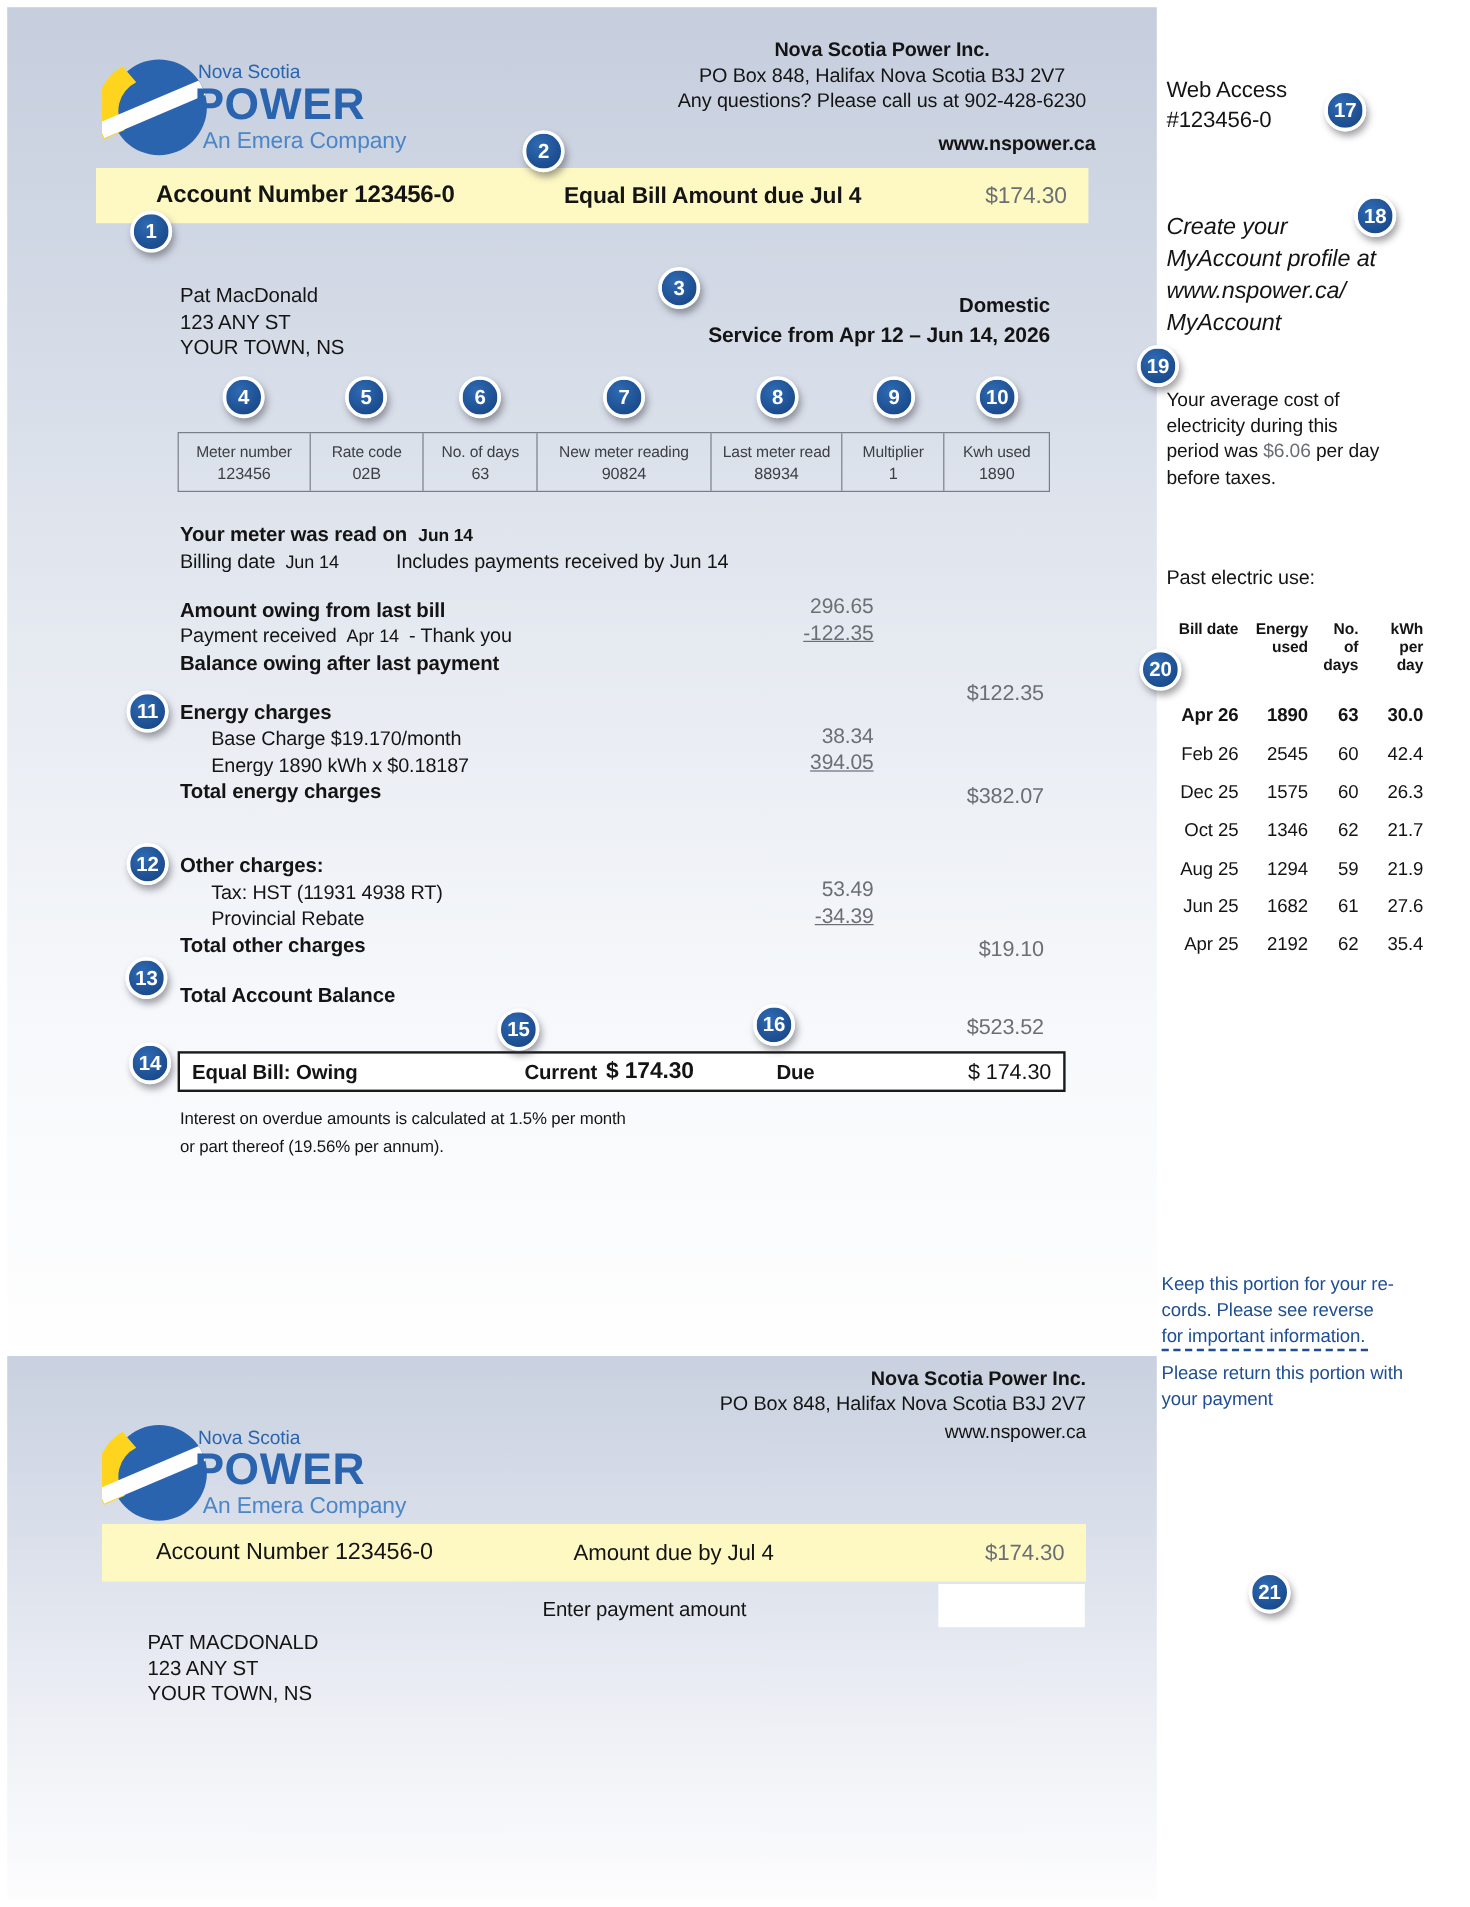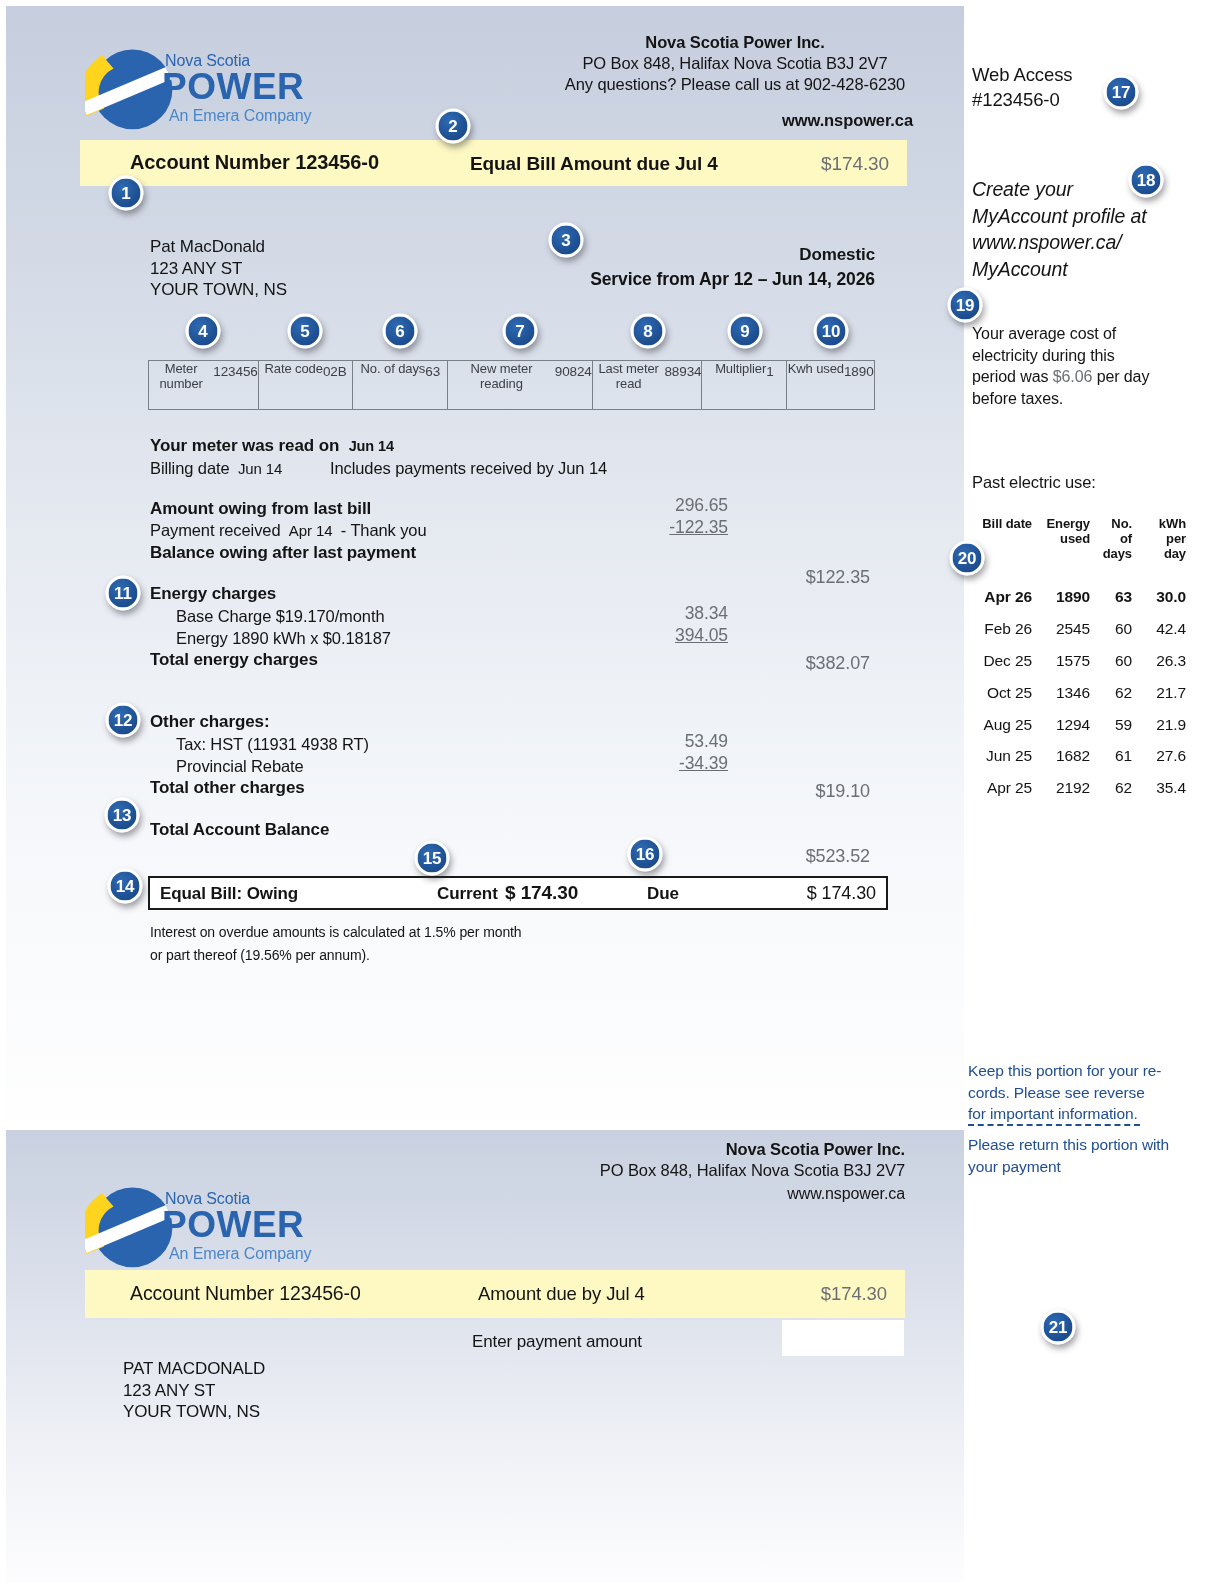--- a/index.html
+++ b/index.html
@@ -23,27 +23,27 @@
   .callout{position:absolute;width:35px;height:35px;border-radius:50%;
     background:radial-gradient(circle at 38% 32%, #2f6ab3 0%, #1d4f91 65%, #16427e 100%);
     border:3px solid #ffffff;box-sizing:border-box;color:#fff;font-weight:bold;font-size:17px;
     display:flex;align-items:center;justify-content:center;
     box-shadow:2px 4px 6px rgba(50,50,60,.45);transform:translate(-50%,-50%);z-index:5;}
 
   .logo{position:absolute;width:300px;height:100px;}
   .logo svg{position:absolute;left:0;top:0;}
   .logo .lt1{position:absolute;left:80px;top:12px;font-size:16px;color:#2a64ae;}
   .logo .lt2{position:absolute;left:77px;top:28px;font-size:37px;line-height:37px;font-weight:bold;color:#2a64ae;letter-spacing:0.5px;text-align:center;}
-  .logo .lt3{position:absolute;left:84px;top:67px;font-size:16px;color:#4b86c8;}
+  .logo .lt3{position:absolute;left:84px;top:67px;font-size:19px;color:#4b86c8;}
 
   .hdr-block{text-align:center;font-size:16.5px;line-height:20.8px;}
 
   .mtable{position:absolute;left:148px;top:360px;width:727px;height:50px;display:flex;
     border:1px solid #7a7f87;box-sizing:border-box;}
-  .mcell{display:flex;flex-direction:row;justify-content:center;text-align:center;
+  .mcell{display:flex;flex-direction:column;justify-content:center;text-align:center;
     border-right:1px solid #7a7f87;box-sizing:border-box;color:#3c3f44;}
   .mcell:last-child{border-right:none;}
   .mcell .ml{font-size:13px;}
   .mcell .mv{font-size:13.5px;margin-top:3px;}
 
   .colA{position:absolute;right:497px;text-align:right;font-size:17.5px;color:#6b6f75;}
   .colB{position:absolute;right:355px;text-align:right;font-size:18px;color:#6b6f75;}
 
   .eqbox{position:absolute;left:148px;top:876px;width:740px;height:34px;background:#fff;
     border:2px solid #1a1a1a;box-sizing:border-box;}
@@ -269,21 +269,21 @@
     <span class="lt2">POWER</span>
     <span class="lt3">An Emera Company</span>
   </div>
 
   <div class="white-bar" style="left:85px;top:1270px;width:820px;height:48px;">
     <span class="abs" style="left:45px;top:12px;font-size:19.5px;">Account Number 123456-0</span>
     <span class="abs" style="left:393px;top:13px;font-size:18.5px;">Amount due by Jul 4</span>
     <span class="abs grey" style="right:18px;top:13px;font-size:18.5px;">$174.30</span>
   </div>
 
-  <div class="abs" style="left:472px;top:1332px;font-size:17px;">Enter payment amount</div>
+  <div class="abs" style="left:452px;top:1332px;font-size:17px;">Enter payment amount</div>
   <input class="pay-input" style="">
 
   <div class="abs pre" style="left:123px;top:1358px;font-size:17px;line-height:21.5px;">PAT MACDONALD
 123 ANY ST
 YOUR TOWN, NS</div>
 
   <div class="callout" style="left:126px;top:193px;">1</div>
   <div class="callout" style="left:453px;top:126px;">2</div>
   <div class="callout" style="left:566px;top:240px;">3</div>
   <div class="callout" style="left:203px;top:331px;">4</div>

